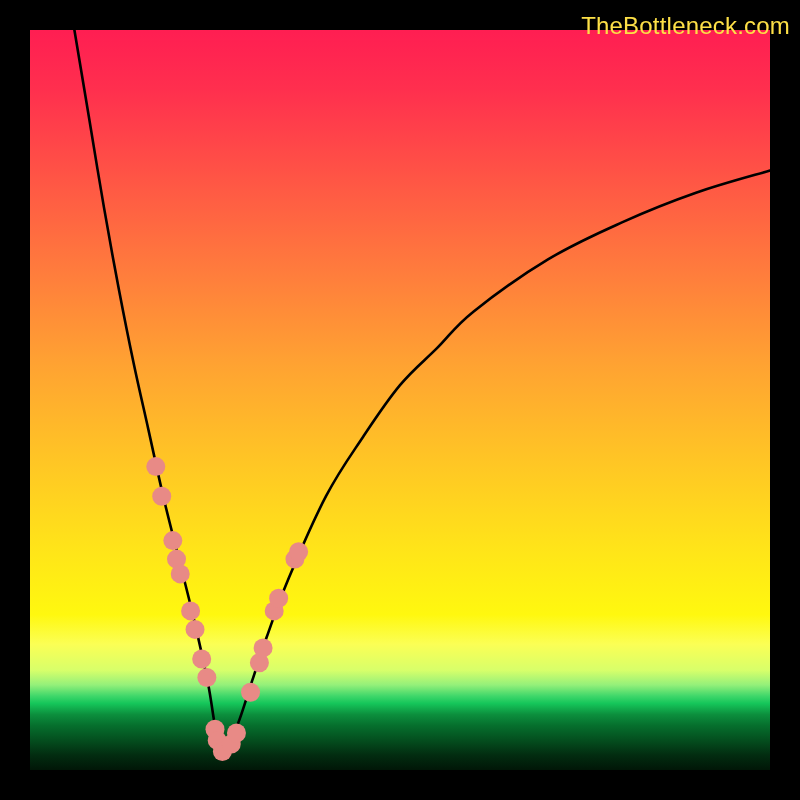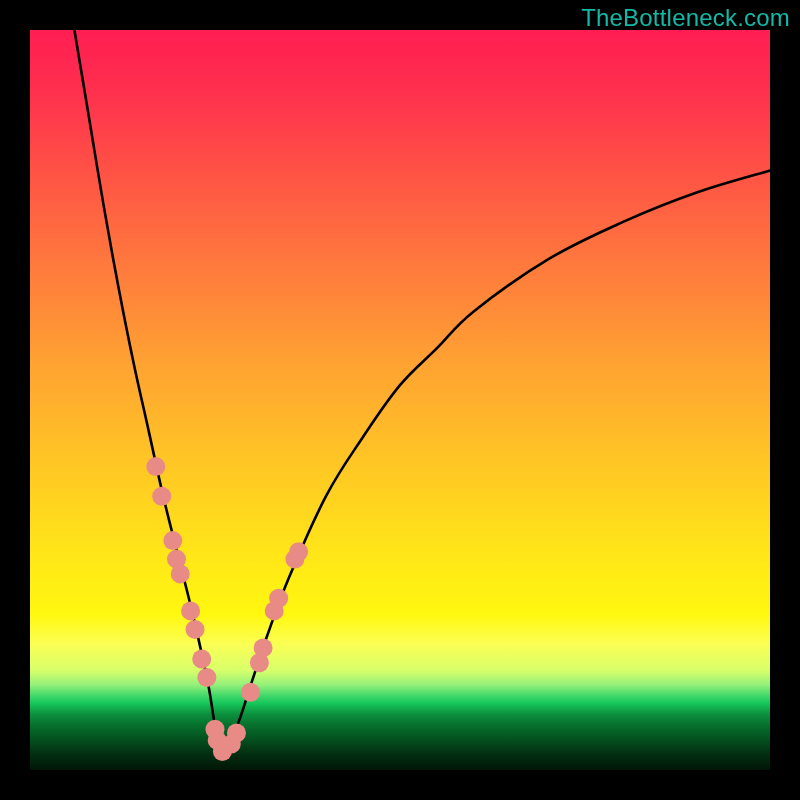--- a/index.html
+++ b/index.html
@@ -51,23 +51,23 @@
   svg.curves {
     position: absolute;
     left: 0;
     top: 0;
     width: 740px;
     height: 740px;
     overflow: visible;
   }
   .watermark {
     position: absolute;
-    top: 4px;
+    top: 12px;
     right: 10px;
-    color: #14b8a6;
+    color: #fde047;
     font-size: 24px;
     font-weight: 500;
     letter-spacing: 0.2px;
   }
 </style>
 </head>
 <body>
 
 <div class="frame">
   <div class="plot">

